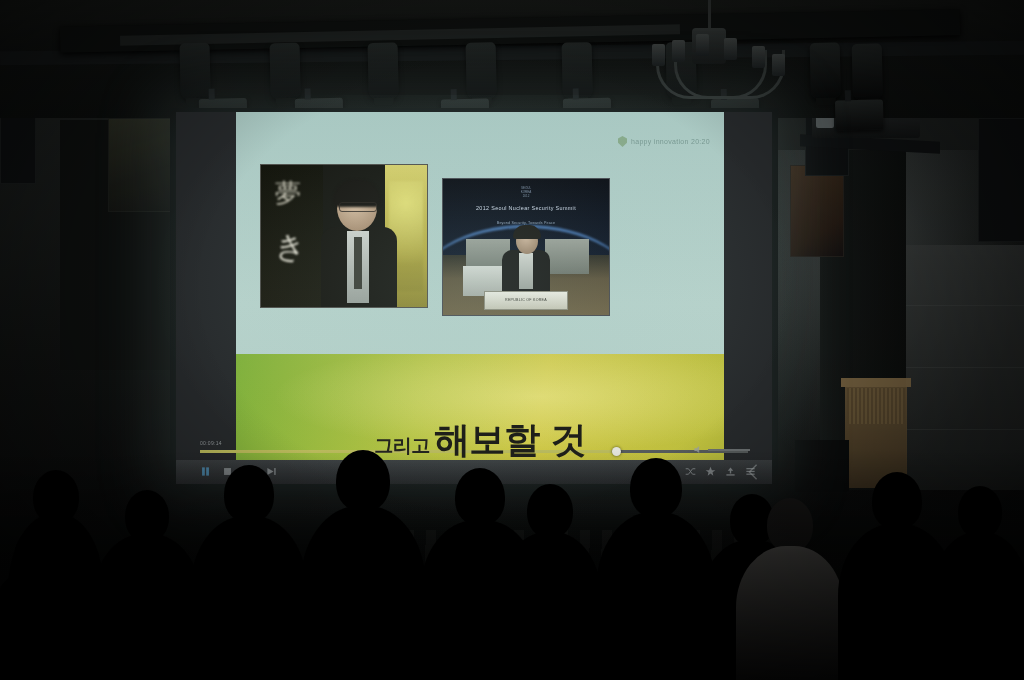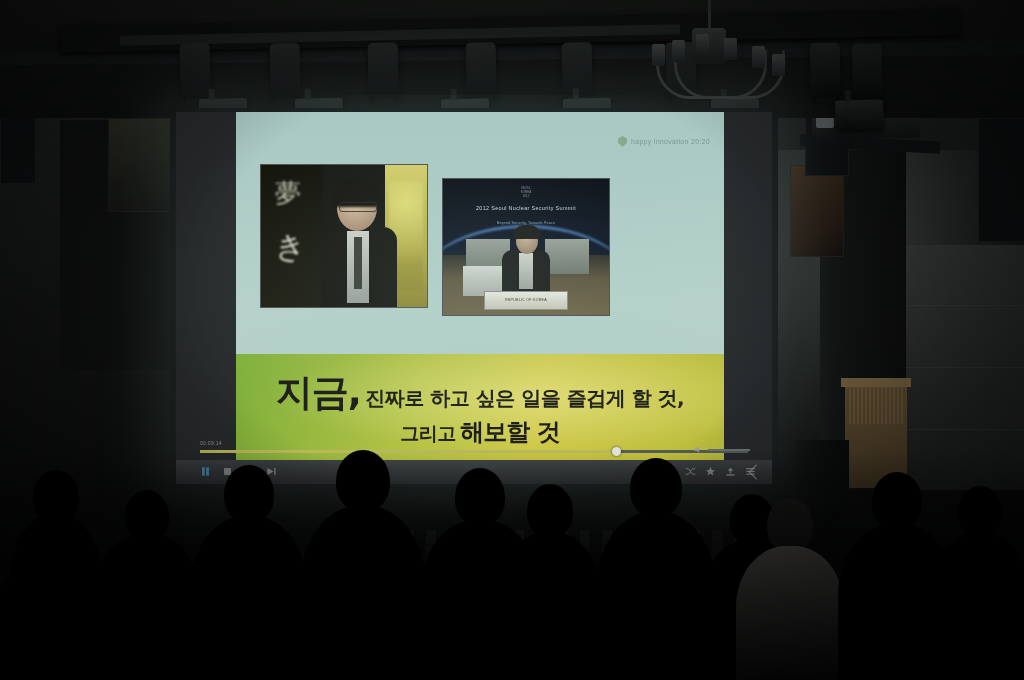--- a/index.html
+++ b/index.html
@@ -157,21 +157,21 @@
   .cap-line1{position:absolute;left:0;top:14px;width:100%;text-align:center;
       white-space:nowrap;z-index:2;}
   .cap-big{font-size:37px;font-weight:bold;color:#20211c;letter-spacing:-1px;
       font-family:"DejaVu Sans",sans-serif;}
   .cap-mid{font-size:20px;font-weight:bold;color:#23241e;letter-spacing:-.5px;
       font-family:"DejaVu Sans",sans-serif;}
   .cap-line2{position:absolute;left:0;top:62px;width:100%;text-align:center;
       white-space:nowrap;z-index:2;}
   .cap-small{font-size:19px;font-weight:bold;color:#23241e;letter-spacing:-.5px;
       font-family:Liberation Sans, sans-serif;}
-  .cap-big2{font-size:24px;font-weight:bold;color:#1e1f1a;letter-spacing:-1px;
+  .cap-big2{font-size:36px;font-weight:bold;color:#1e1f1a;letter-spacing:-1px;
       font-family:"DejaVu Sans",sans-serif;}
 
   
   .player-left{position:absolute;left:0;top:0;width:60px;height:348px;background:#26292b;}
   .player-right{position:absolute;left:548px;top:0;width:48px;height:348px;background:#26292b;}
   .player-bar{position:absolute;left:0;bottom:0;width:596px;height:24px;
       background:linear-gradient(180deg,#3c4042,#2a2d2f);}
   .seek{position:absolute;left:24px;top:-10px;width:548px;height:3px;background:#555a5a;}
   .seek-fill{position:absolute;left:0;top:0;height:100%;background:#b9b95a;}
   .seek-knob{position:absolute;top:-3px;width:9px;height:9px;border-radius:50%;
@@ -316,24 +316,20 @@
           <div class="pr-shirtp"></div>
           <div class="pr-head"></div>
           <div class="pr-hair"></div>
         </div>
         <div class="pr-nameplate">
           <span>REPUBLIC OF KOREA</span>
         </div>
       </div>
 
       <div class="caption-band">
-        <div class="cap-line1">
-          <span class="cap-big">지금,</span>
-          <span class="cap-mid">진짜로 하고 싶은 일을 즐겁게 할 것,</span>
-        </div>
         <div class="cap-line2">
           <span class="cap-small">그리고</span>
           <span class="cap-big2">해보할 것</span>
         </div>
       </div>
     </div>
 
     <div class="player-bar">
       <div class="time-left">00:09:14</div>
 

